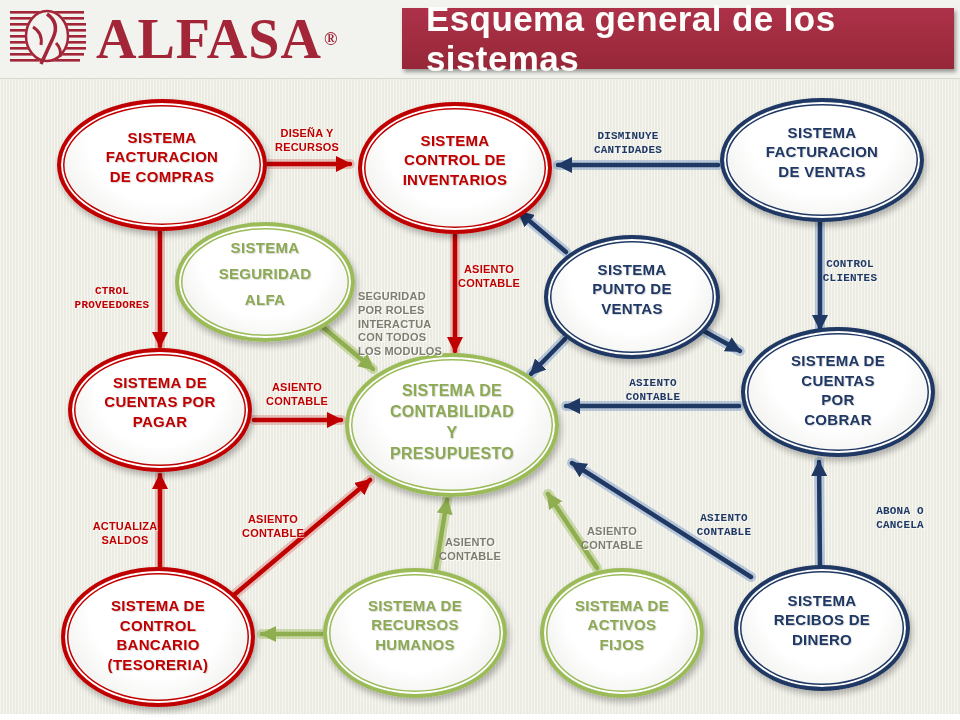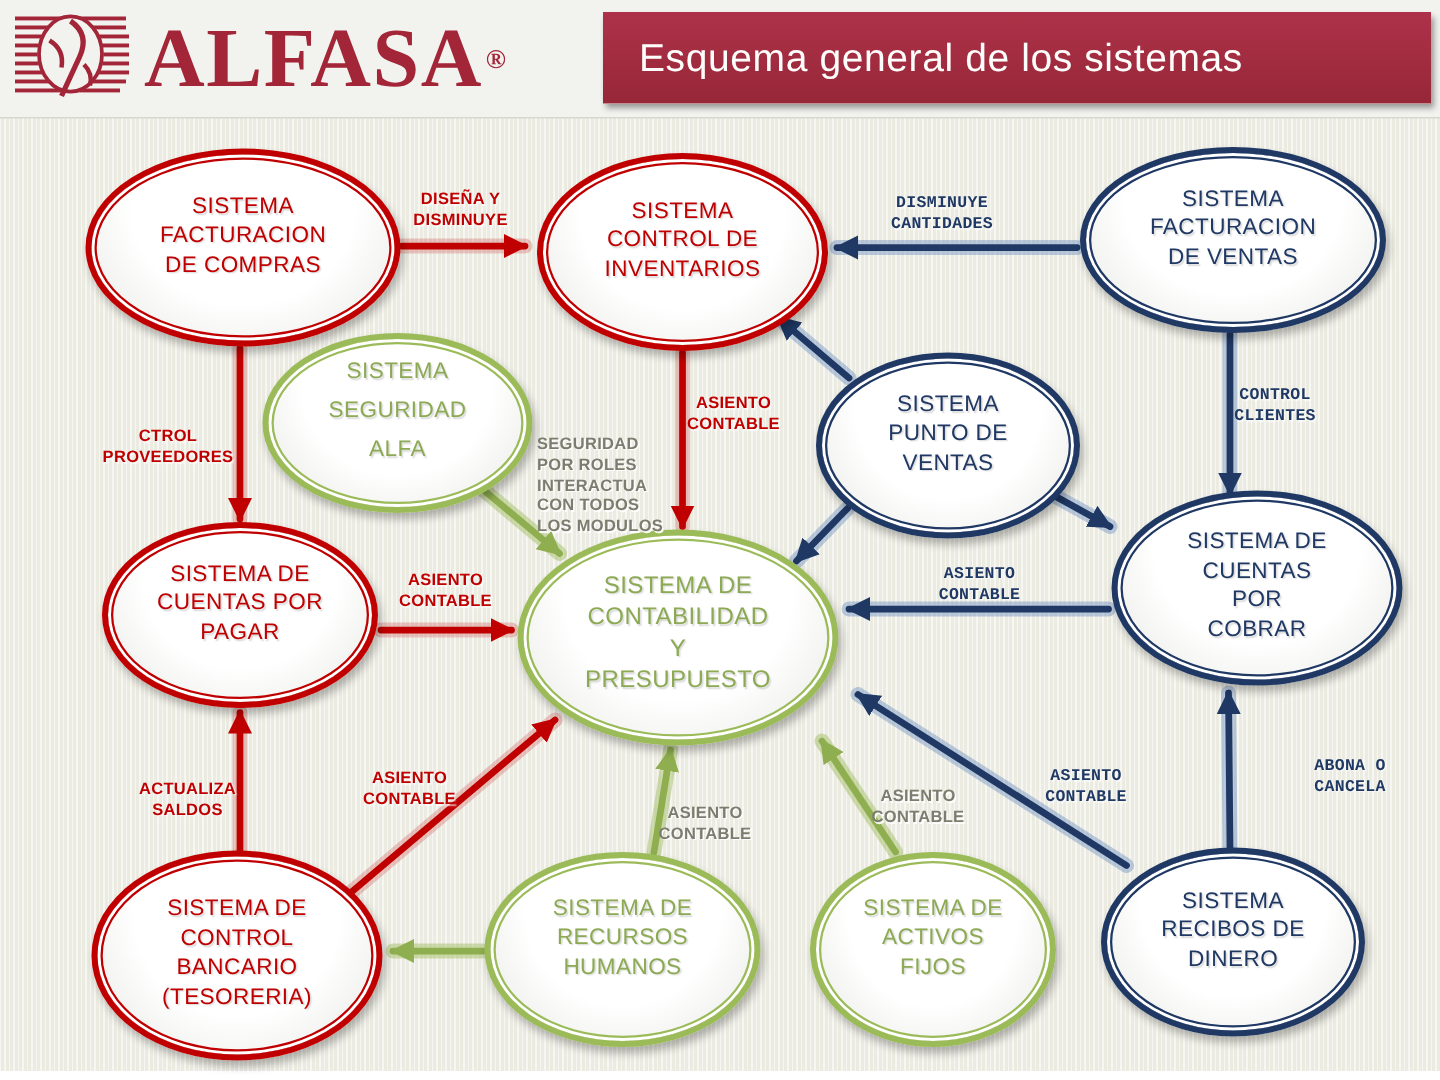--- a/index.html
+++ b/index.html
@@ -11,40 +11,40 @@
   .logo{position:absolute;left:8px;top:6px;height:66px;display:flex;align-items:center;}
   .logo-emblem{margin-right:6px;}
   .logo-text{font-family:"Liberation Serif",serif;font-weight:bold;font-size:56px;
              color:#A32638;letter-spacing:1px;line-height:62px;}
   .logo-reg{font-family:"Liberation Serif",serif;font-weight:bold;font-size:18px;color:#A32638;
             vertical-align:26px;margin-left:2px;}
   .banner{position:absolute;left:402px;top:8px;width:552px;height:61px;
           background:linear-gradient(180deg,#AD3249 0%,#A02B3F 60%,#962738 100%);
           box-shadow:2px 3px 4px rgba(0,0,0,.38);
           display:flex;align-items:center;padding-left:24px;box-sizing:border-box;}
-  .banner-title{color:#FDFDFB;font-size:26px;font-weight:normal;letter-spacing:.4px;}
+  .banner-title{color:#FDFDFB;font-size:35px;font-weight:bold;letter-spacing:.4px;}
 
   
   .diagram-bg{position:absolute;top:78px;left:0;width:960px;height:636px;
       background-color:#EBEBE2;
       background-image:repeating-linear-gradient(90deg,
         rgba(255,255,255,.55) 0px, rgba(255,255,255,.55) 1px,
         rgba(0,0,0,0) 1px, rgba(0,0,0,0) 3px);
       box-shadow:inset 0 1px 0 #d8d8cf;}
 
   
   #edges{position:absolute;top:0;left:0;width:960px;height:720px;pointer-events:none;z-index:2;}
 
   
   .node{position:absolute;border-radius:50%;box-sizing:border-box;z-index:3;
         display:flex;align-items:center;justify-content:center;text-align:center;
         background:radial-gradient(ellipse at 50% 28%, #ffffff 52%, #f0f0ee 80%, #d9d9d4 100%);
         border:4px solid var(--c);
         box-shadow:inset 0 0 0 2px #ffffff, inset 0 0 0 3.5px var(--c), 2px 4px 6px rgba(0,0,0,.28);}
-  .node-label{font-weight:normal;font-size:15px;line-height:1.3;white-space:pre-line;
+  .node-label{font-weight:bold;font-size:15px;line-height:1.3;white-space:pre-line;
               color:var(--t);letter-spacing:.3px;text-shadow:1px 1px 1px rgba(110,110,110,.28);}
   .node.red{--c:#C00000;--t:#C00000;}
   .node.blue{--c:#1F3864;--t:#1F3864;}
   .node.green{--c:#9BBB59;--t:#8CA953;}
 
   
   .edge-label{position:absolute;z-index:4;font-size:11px;font-weight:bold;line-height:1.25;
               text-align:center;transform:translateX(-50%);white-space:pre-line;letter-spacing:.2px;}
   .edge-label.red{color:#C00000;text-shadow:1px 1px 1px rgba(255,255,255,.7);}
   .edge-label.blue{color:#1F3864;text-shadow:1px 1px 1px rgba(255,255,255,.7);font-family:Liberation Mono, monospace;}
@@ -195,24 +195,24 @@
       <span class="node-label" style="padding-bottom: 16px;">SISTEMA DE
 ACTIVOS
 FIJOS</span>
     </div>
     <div class="node blue" style="left: 734px; top: 565px; width: 176px; height: 126px;">
       <span class="node-label" style="padding-bottom: 16px;">SISTEMA
 RECIBOS DE
 DINERO</span>
     </div>
     <div class="edge-label red" style="left: 307px; top: 127px;">DISEÑA Y
-DISMINUYE</div>
+RECURSOS</div>
     <div class="edge-label blue" style="left: 628px; top: 130px;">DISMINUYE
 CANTIDADES</div>
-    <div class="edge-label red" style="left: 112px; top: 285px;">CTROL
+    <div class="edge-label red" style="left: 112px; top: 285px; font-family: Liberation Mono, monospace;">CTROL
 PROVEEDORES</div>
     <div class="edge-label red" style="left: 489px; top: 263px;">ASIENTO
 CONTABLE</div>
     <div class="edge-label gray left" style="left: 358px; top: 290px;">SEGURIDAD
 POR ROLES
 INTERACTUA
 CON TODOS
 LOS MODULOS</div>
     <div class="edge-label blue" style="left: 850px; top: 258px;">CONTROL
 CLIENTES</div>

